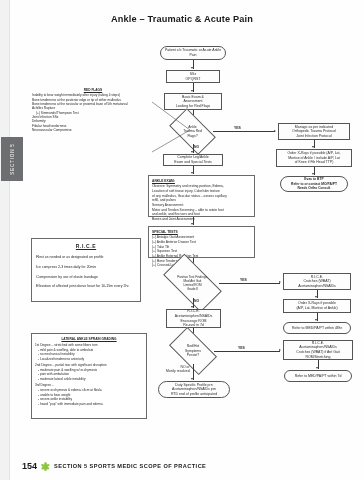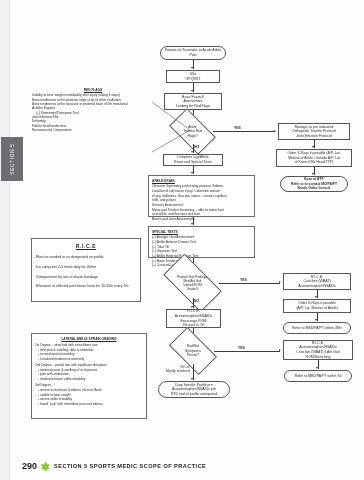--- a/index.html
+++ b/index.html
@@ -165,20 +165,21 @@
   .leader svg { display:block; overflow:visible; }
 </style>
 </head>
 <body>
 
 <div id="page">
 
   <div class="page-edge-left"></div>
   <div class="section-tab">SECTION 5</div>
 
+  <div class="doc-title">Ankle – Traumatic &amp; Acute Pain</div>
 
   <div class="node rounded" style="left:160px; top:46px; width:66px; height:14px;">
     <span style="white-space:pre-line;">Patient c/o Traumatic or Acute Ankle Pain</span>
   </div>
   <div class="ln v" style="left:192.6px; top:60px; height:9px;"></div>
   <div class="arrow-d" style="left:191px; top:67px;"></div>
 
   <div class="node" style="left:166px; top:70px; width:54px; height:13px;">
     <span style="white-space:pre-line;">SSx
 OPQRST</span>
@@ -394,21 +395,21 @@
     <span class="tb-line ind">- <span>moderate lateral ankle instability</span></span>
 
     <span class="tb-line" style="margin-top:1.5px;">3rd Degree –</span>
     <span class="tb-line ind">- <span>severe ecchymosis &amp; edema &gt;4cm at fibula</span></span>
     <span class="tb-line ind">- <span>unable to bear weight</span></span>
     <span class="tb-line ind">- <span>severe ankle instability</span></span>
     <span class="tb-line ind">- <span>heard "pop" with immediate pain and edema</span></span>
   </div>
 
   <div class="footer">
-    <div class="footer-num">290</div>
+    <div class="footer-num">154</div>
     <div class="footer-mark">
       <span></span>
         <span></span>
         <span></span>
     </div>
     <div class="footer-text">SECTION 5   SPORTS MEDIC SCOPE OF PRACTICE</div>
   </div>
 
 </div>
 

